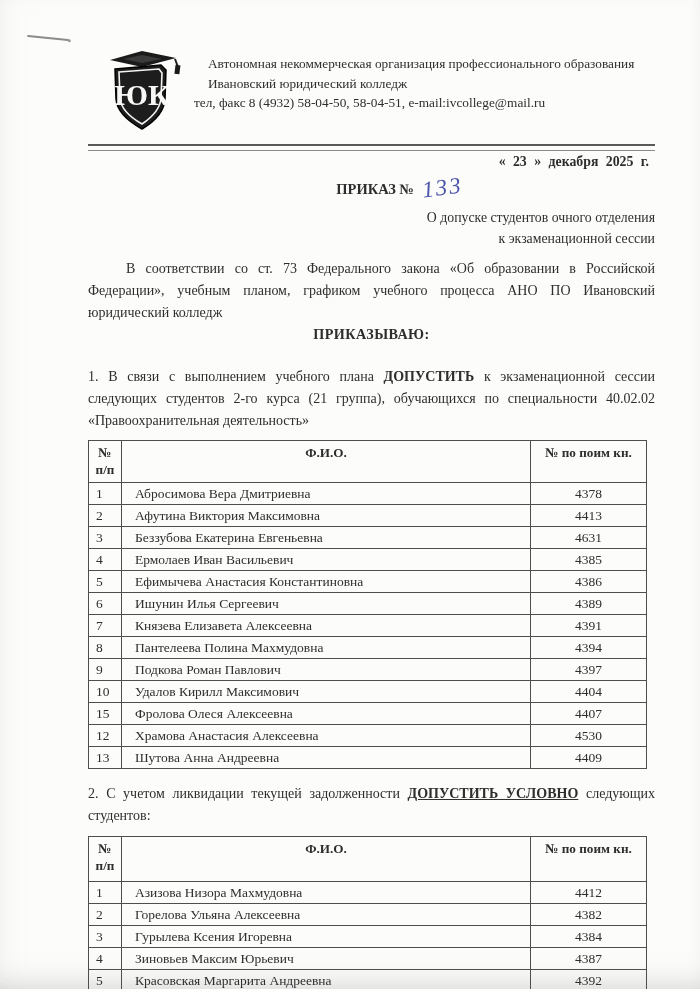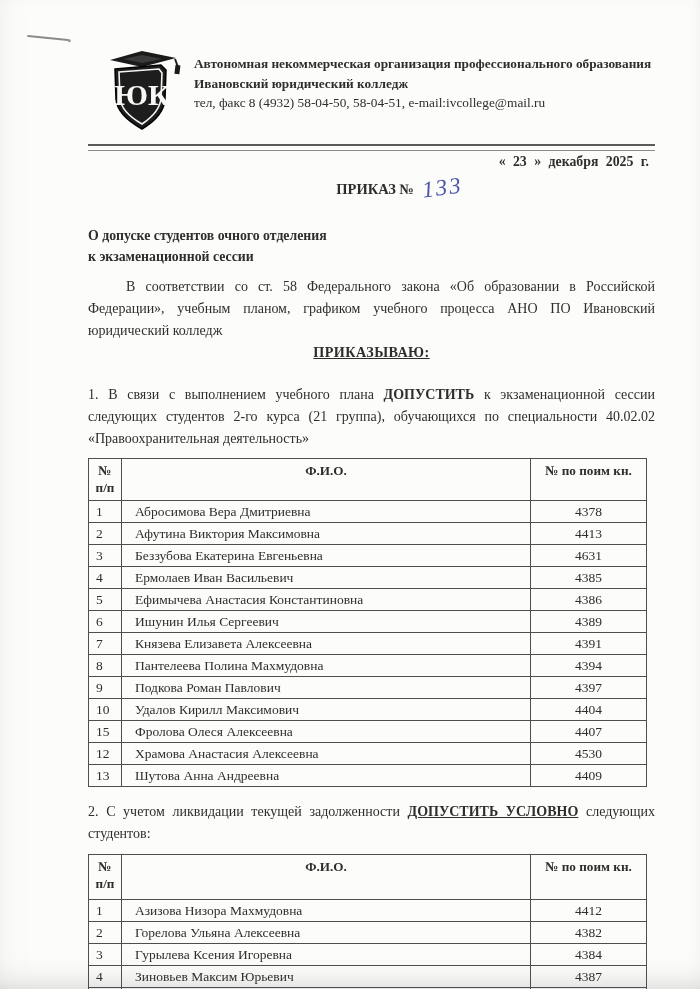--- a/index.html
+++ b/index.html
@@ -17,43 +17,43 @@
   }
   .artifact{position:absolute;background:#8b8b8b;}
   .artifact.l1{left:27px;top:37px;width:42px;height:2px;transform:rotate(6deg);border-radius:2px;}
   .artifact.l1:after{content:"";position:absolute;right:-2px;top:0;width:3px;height:3px;background:#9a9a9a;border-radius:50%;}
 
   .content{position:absolute;left:88px;top:0;width:567px;}
 
   .doc-header{display:flex;gap:12px;margin-top:50px;padding-left:16px;align-items:flex-start;}
   .logo-wrap{flex:0 0 auto;width:78px;height:84px;}
   .org-info{font-size:13.3px;line-height:19.5px;padding-top:4px;}
-  .org-info .b{font-weight:bold;}
+  .org-info .b{font-weight:normal;margin-left:14px;}
 
   .rule{margin-top:10px;height:4px;border-top:2px solid #5a5a5a;border-bottom:1px solid #8a8a8a;}
 
   .date-line{margin-top:3px;text-align:right;font-weight:bold;font-size:13.8px;word-spacing:4px;padding-right:6px;}
 
   .order-line{margin-top:4px;text-align:center;font-weight:bold;font-size:14.5px;transform:translateX(28px);}
   .handwritten{
     display:inline-block;
     font-style:italic;
     font-weight:normal;
     font-size:23px;
     color:#4a55ab;
     transform:rotate(-7deg) translateY(1px);
     margin-left:8px;
     letter-spacing:2px;
   }
 
-  .subject{margin-top:25px;font-weight:bold;font-size:13.8px;line-height:21px;}
+  .subject{margin-top:7px;font-weight:normal;font-size:13.8px;line-height:21px;text-align:right;}
 
   .intro{margin-top:9px;font-size:14px;line-height:22px;text-align:justify;text-indent:38px;}
 
-  .resolution{margin-top:2px;text-align:center;font-weight:bold;font-size:14.2px;letter-spacing:.4px;text-decoration:underline;}
+  .resolution{margin-top:2px;text-align:center;font-weight:bold;font-size:14.2px;letter-spacing:.4px;}
 
   .item{font-size:14px;line-height:22px;text-align:justify;}
   .item1{margin-top:23px;}
   .item2{margin-top:14px;}
   .emph{font-weight:bold;}
   .emph.u{text-decoration:underline;}
 
   table.students{border-collapse:collapse;width:555px;margin-top:8px;table-layout:fixed;}
   table.students th,table.students td{border:1px solid #4e4e4e;font-weight:normal;}
   table.students th{vertical-align:top;font-weight:bold;font-size:13.2px;line-height:17px;padding-top:3px;}
@@ -101,21 +101,21 @@
 
     <div class="order-line">
       <span>ПРИКАЗ №</span><span class="handwritten">133</span>
     </div>
 
     <div class="subject">
       <div>О допуске студентов очного отделения</div>
       <div>к экзаменационной сессии</div>
     </div>
 
-    <div class="intro">В соответствии со ст. 58 Федерального закона «Об образовании в Российской Федерации», учебным планом, графиком учебного процесса АНО ПО Ивановский юридический колледж</div>
+    <div class="intro">В соответствии со ст. 73 Федерального закона «Об образовании в Российской Федерации», учебным планом, графиком учебного процесса АНО ПО Ивановский юридический колледж</div>
 
     <div class="resolution">ПРИКАЗЫВАЮ:</div>
 
     <div class="item item1">
       <span>1. В связи с выполнением учебного плана </span><span class="emph">ДОПУСТИТЬ</span><span> к экзаменационной сессии следующих студентов 2-го курса (21 группа), обучающихся по специальности 40.02.02 «Правоохранительная деятельность»</span>
     </div>
 
     <table class="students t1">
       <thead>
         <tr>

